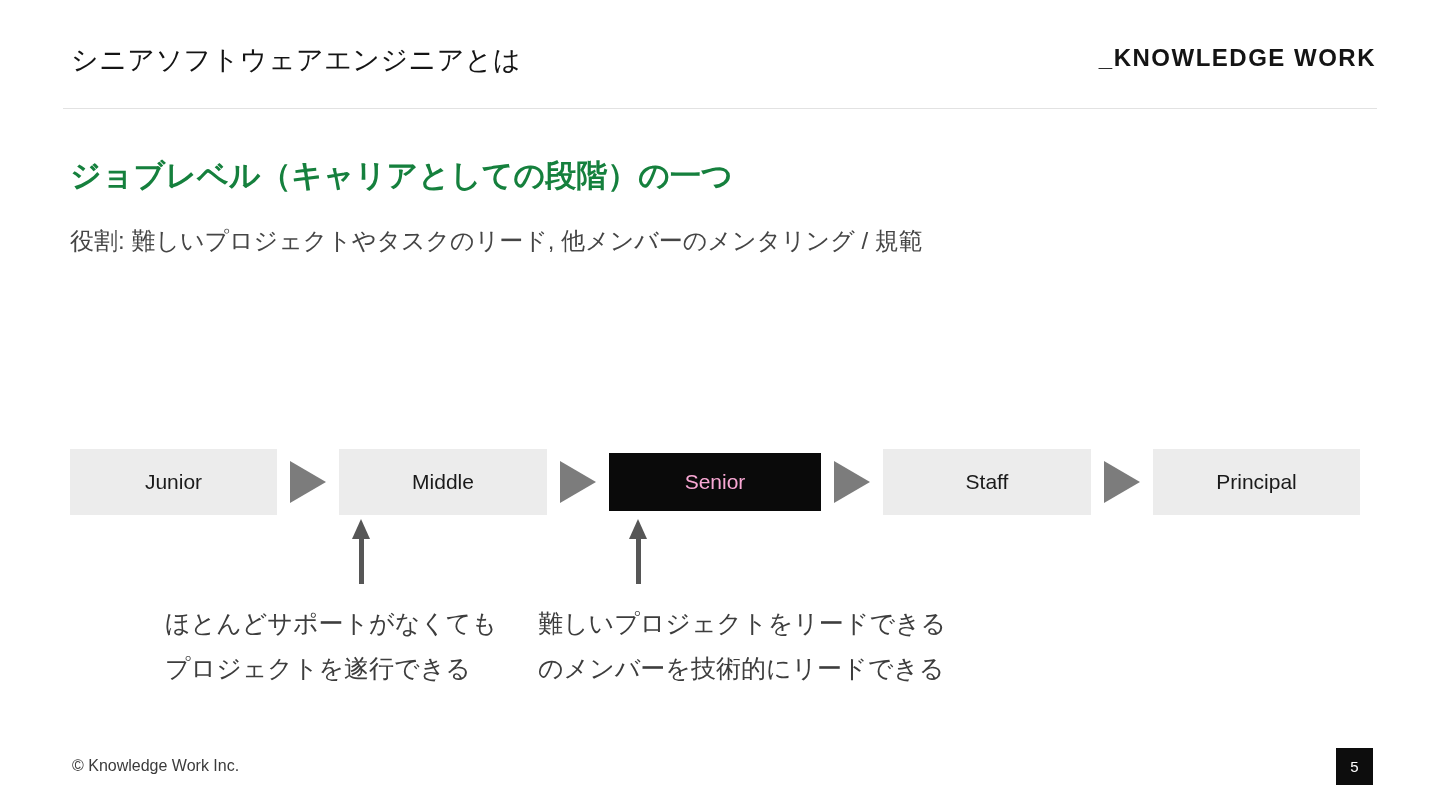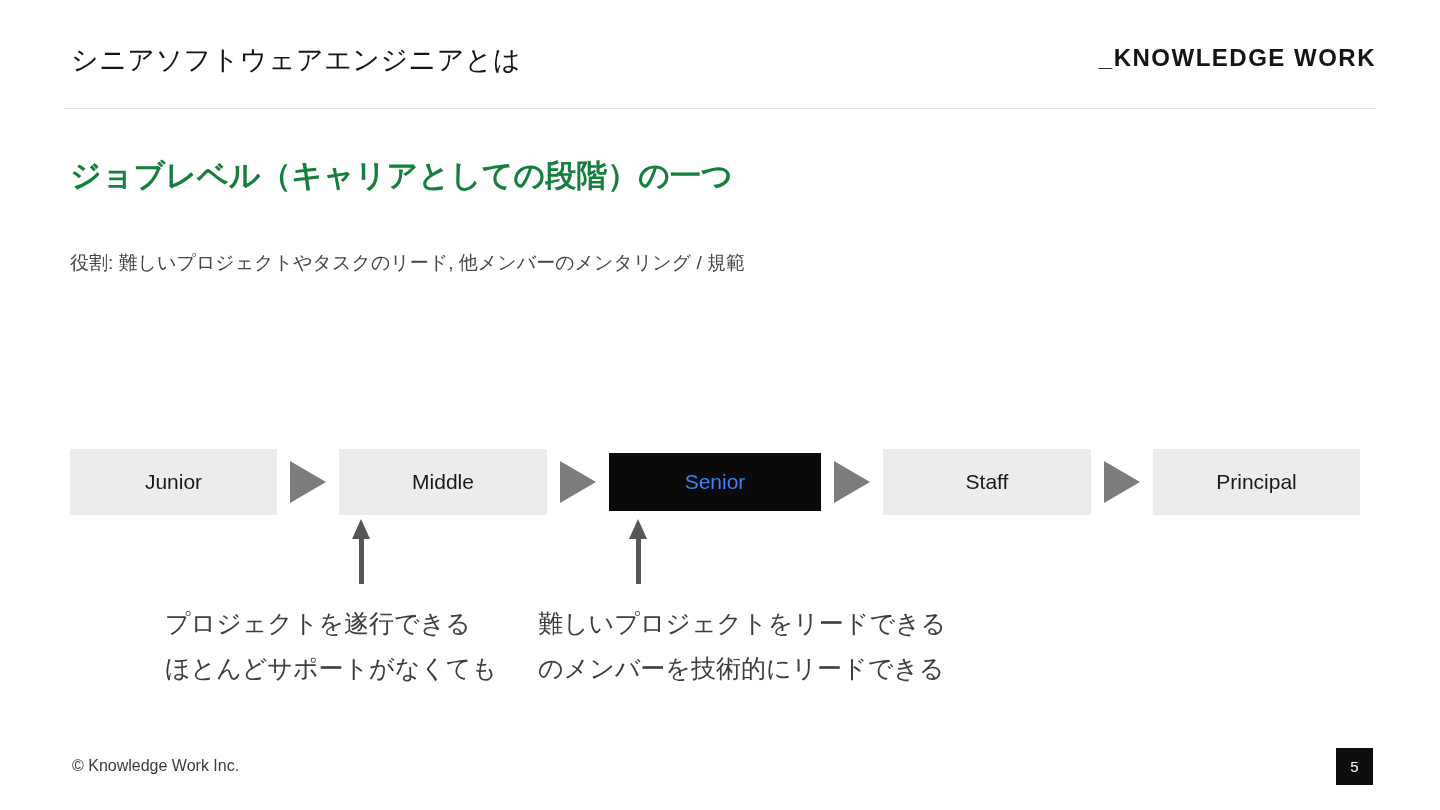--- a/index.html
+++ b/index.html
@@ -50,25 +50,24 @@
     top: 155px;
     font-size: 31px;
     font-weight: 700;
     color: #15803d;
     white-space: nowrap;
   }
   .subheading {
     position: absolute;
     left: 70px;
     top: 225px;
-    font-size: 19px;
+    font-size: 24px;
     font-weight: 400;
     color: #454545;
     white-space: nowrap;
-    margin-top: 25px;
   }
 
   
   .levels-row {
     position: absolute;
     left: 70px;
     top: 453px;
     height: 58px;
     display: flex;
     align-items: center;
@@ -79,21 +78,21 @@
     display: flex;
     align-items: center;
     justify-content: center;
     font-size: 21px;
     color: #1a1a1a;
     white-space: nowrap;
   }
   .level-box.highlight {
     height: 58px;
     background: #0a0a0a;
-    color: #3b82f6;
+    color: #f9a8d4;
   }
   .flow-arrow {
     width: 0;
     height: 0;
     border-left: 36px solid #7c7c7c;
     border-top: 21px solid transparent;
     border-bottom: 21px solid transparent;
     margin: 0 13px;
   }
 
@@ -175,22 +174,22 @@
   <div class="up-arrow up-arrow-1">
     <div class="head"></div>
     <div class="stem"></div>
   </div>
   <div class="up-arrow up-arrow-2">
     <div class="head"></div>
     <div class="stem"></div>
   </div>
 
   <div class="annotation annotation-1">
+    <div>ほとんどサポートがなくても</div>
     <div>プロジェクトを遂行できる</div>
-    <div>ほとんどサポートがなくても</div>
   </div>
   <div class="annotation annotation-2">
     <div>難しいプロジェクトをリードできる</div>
     <div>のメンバーを技術的にリードできる</div>
   </div>
 
   <div class="footer-copyright">© Knowledge Work Inc.</div>
   <div class="page-badge">5</div>
 
 </div>

